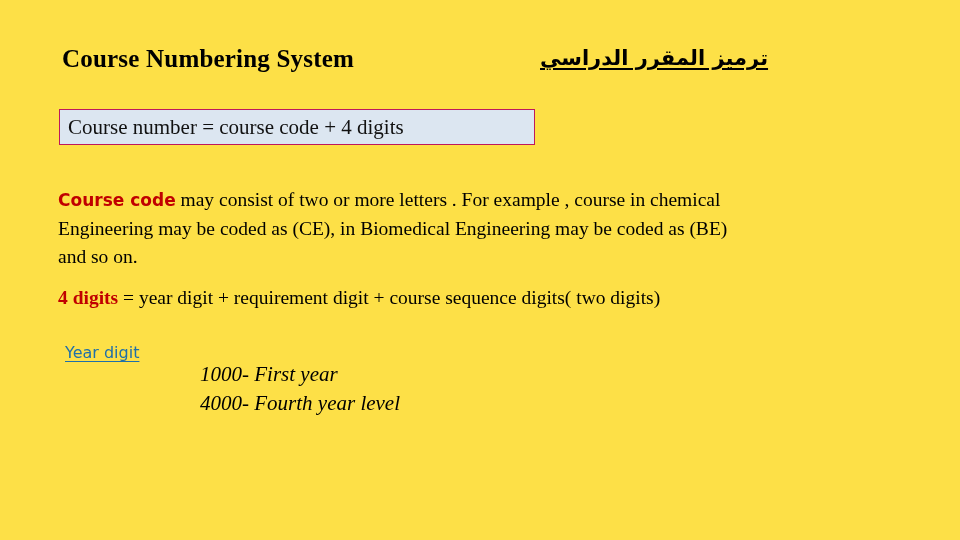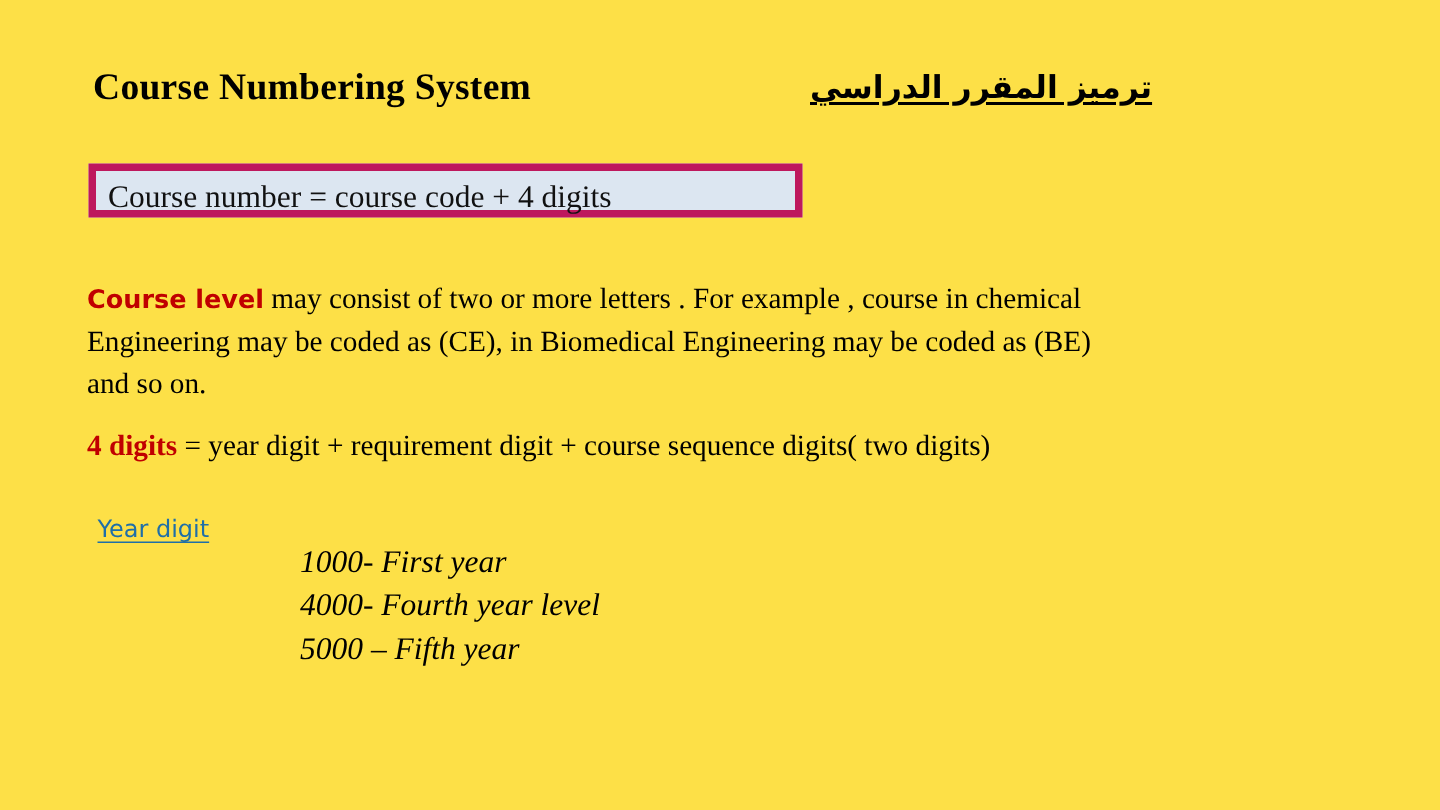--- a/index.html
+++ b/index.html
@@ -53,21 +53,21 @@
   }
 
   
   .def-box {
     position: absolute;
     left: 59px;
     top: 109px;
     width: 476px;
     height: 36px;
     background: #dce6f1;
-    border: 5px solid #be185d;
+    border: 1px solid #be185d;
     box-sizing: border-box;
   }
   .def-box-text {
     position: absolute;
     left: 8px;
     top: 4px;
     font-family: "Liberation Serif", "DejaVu Serif", serif;
     font-size: 21px;
     line-height: 27px;
     color: #111111;
@@ -143,33 +143,32 @@
   <div class="title-en">Course Numbering System</div>
 
   <div class="title-ar">ترميز المقرر الدراسي</div>
 
   <div class="def-box">
     <div class="def-box-text">Course number = course code + 4 digits</div>
   </div>
 
   <div class="body-block">
 
-    <div class="body-line"><span class="kw-sans-red">Course level</span><span> may consist of two or more letters . For example , course in chemical</span></div>
+    <div class="body-line"><span class="kw-sans-red">Course code</span><span> may consist of two or more letters . For example , course in chemical</span></div>
 
     <div class="body-line">Engineering may be coded as (CE), in Biomedical Engineering  may be coded as (BE)</div>
 
     <div class="body-line">and so on.</div>
 
     <div class="para-gap"></div>
 
     <div class="body-line"><span class="kw-serif-red">4 digits</span><span> =  year digit + requirement digit + course sequence digits( two digits)</span></div>
 
   </div>
 
   <a class="year-link">Year digit</a>
 
   <div class="year-list">
     <div class="year-item">1000- First year</div>
     <div class="year-item">4000- Fourth year level</div>
-    <div class="year-item">5000 – Fifth year</div>
   </div>
 
 </div>
 
 </body></html>

